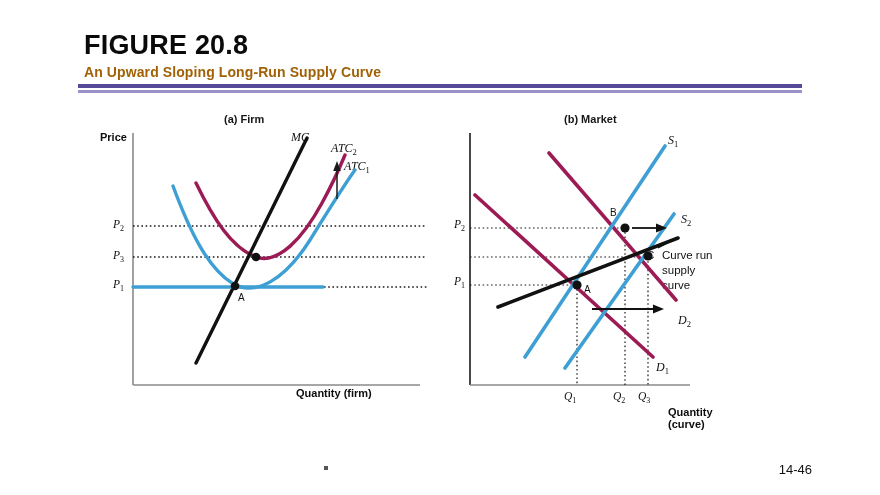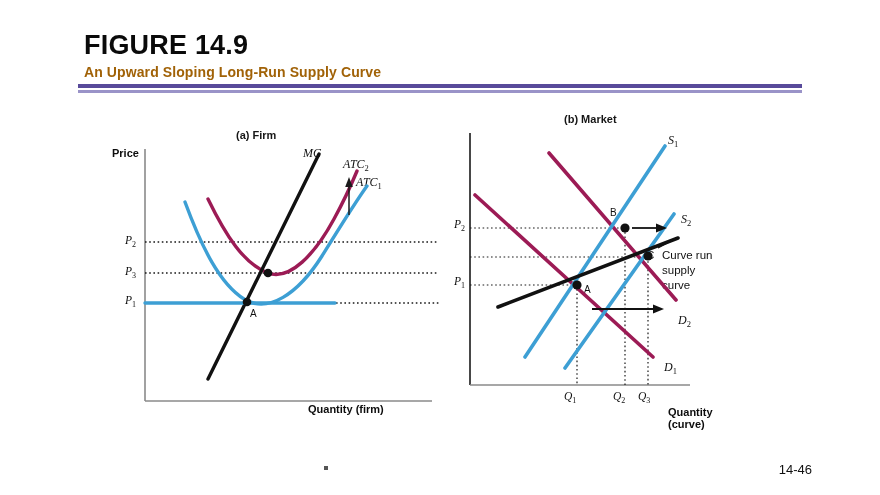--- a/index.html
+++ b/index.html
@@ -66,28 +66,28 @@
   .tiny-mark{
     position:absolute;left:324px;top:466px;
     width:4px;height:4px;background:#555;
   }
 </style>
 </head>
 <body>
 
 <div id="slide">
 
-  <div class="fig-title">FIGURE 14.9</div>
+  <div class="fig-title">FIGURE 20.8</div>
   <div class="fig-subtitle">An Upward Sloping Long-Run Supply Curve</div>
   <div class="rule-wrap">
     <div class="rule-top"></div>
     <div class="rule-bot"></div>
   </div>
 
-  <div class="panel" style="left:0;top:16px;width:440px;height:420px;margin-left:12px;">
+  <div class="panel" style="left:0;top:0;width:440px;height:420px;">
 
     <div class="panel-title" style="left:224px;top:113px;">(a) Firm</div>
 
     <div class="axis-label" style="left:100px;top:131px;">Price</div>
 
     <div class="axis-label" style="left:296px;top:387px;text-align:center;">Quantity (firm)</div>
 
     <div class="tick-label" style="left:113px;top:218px;"><span>P</span><sub>2</sub></div>
     <div class="tick-label" style="left:113px;top:249px;"><span>P</span><sub>3</sub></div>
     <div class="tick-label" style="left:113px;top:278px;"><span>P</span><sub>1</sub></div>
@@ -134,21 +134,21 @@
 
     <div class="tick-label" style="left:14px;top:218px;"><span>P</span><sub>2</sub></div>
     <div class="tick-label" style="left:14px;top:275px;"><span>P</span><sub>1</sub></div>
 
     <div class="tick-label" style="left:124px;top:390px;"><span>Q</span><sub>1</sub></div>
     <div class="tick-label" style="left:173px;top:390px;"><span>Q</span><sub>2</sub></div>
     <div class="tick-label" style="left:198px;top:390px;"><span>Q</span><sub>3</sub></div>
 
     <div class="curve-label" style="left:228px;top:133px;"><span>S</span><sub>1</sub></div>
     <div class="curve-label" style="left:241px;top:212px;"><span>S</span><sub>2</sub></div>
-    <div class="curve-label" style="left:224px;top:360px;"><span>D</span><sub>1</sub></div>
+    <div class="curve-label" style="left:216px;top:360px;"><span>D</span><sub>1</sub></div>
     <div class="curve-label" style="left:238px;top:313px;"><span>D</span><sub>2</sub></div>
 
     <div class="note-label" style="left:222px;top:248px;">
       <span>Curve run</span><br>
       <span>supply</span><br>
       <span>curve</span>
     </div>
 
     <div class="point-label" style="left:144px;top:284px;">A</div>
     <div class="point-label" style="left:170px;top:207px;">B</div>

